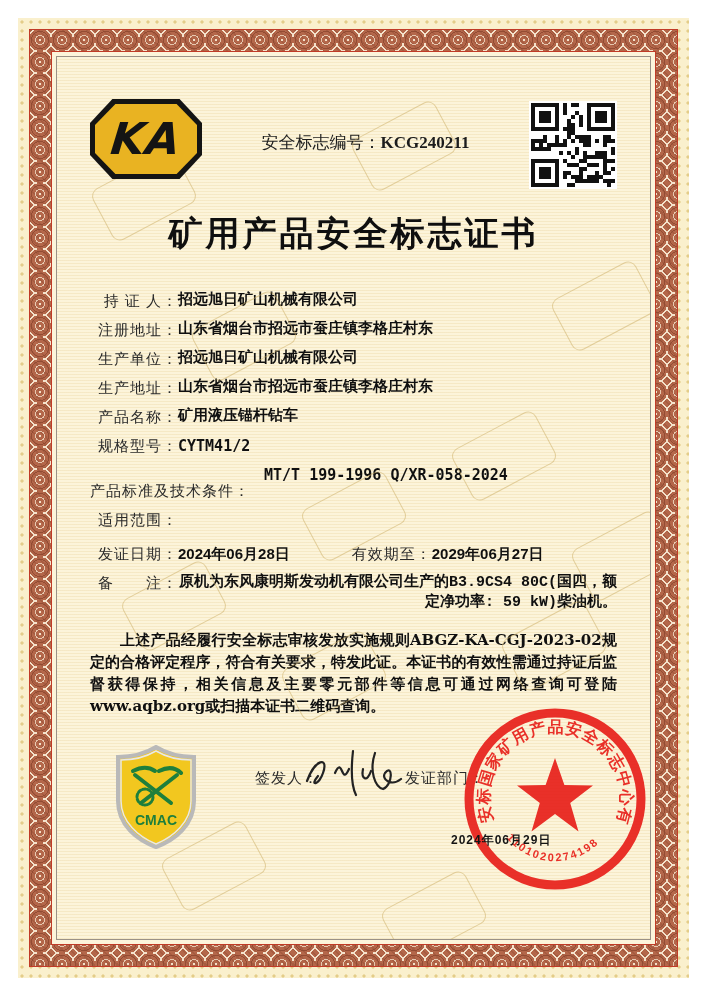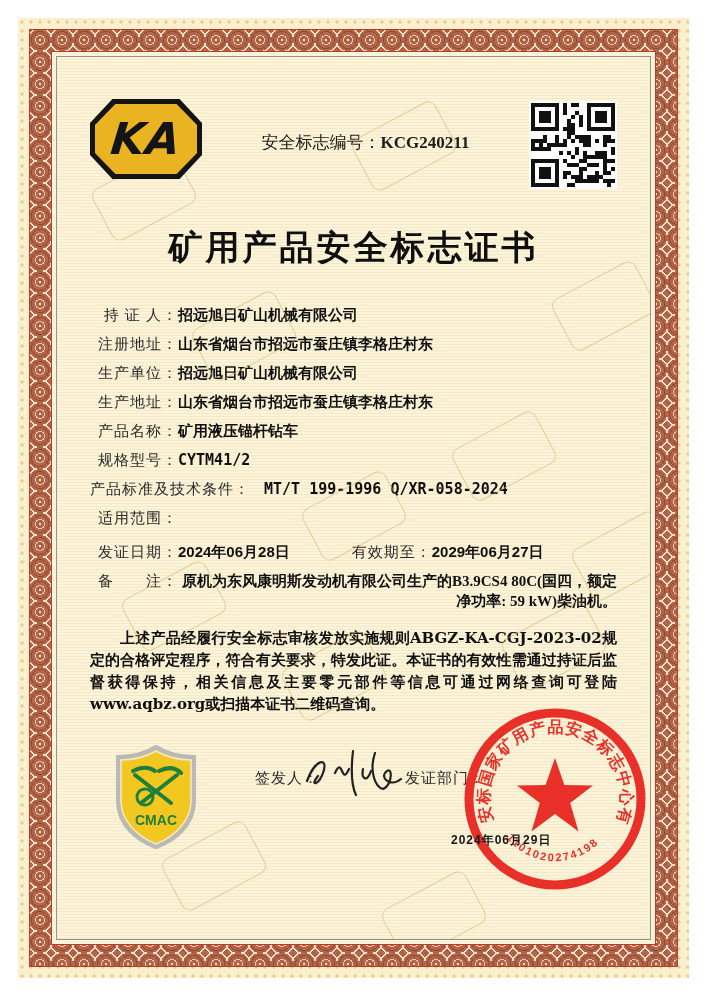--- a/index.html
+++ b/index.html
@@ -49,30 +49,30 @@
   .qr{position:relative;width:88px;height:88px;background:#ffffff;flex:0 0 auto;margin-top:2px;padding:2px;box-sizing:border-box;}
   .qr-grid{display:grid;grid-template-columns:repeat(21,4px);grid-auto-rows:4px;}
   .qr-grid .m{width:4px;height:4px;}
   .qr-grid .m.on{background:#111;}
   .fp{position:absolute;width:28px;height:28px;background:#111;}
   .fp::before{content:"";position:absolute;inset:4px;background:#fff;}
   .fp::after{content:"";position:absolute;inset:8px;background:#111;}
   .fp.tl{left:2px;top:2px;} .fp.tr{right:2px;top:2px;} .fp.bl{left:2px;bottom:2px;}
 
   
-  .title{margin-top:36px;text-align:center;font-family:"Liberation Serif",serif;font-weight:bold;font-size:34px;letter-spacing:3px;color:#0f0f0f;}
+  .title{margin-top:22px;text-align:center;font-family:"Liberation Serif",serif;font-weight:bold;font-size:34px;letter-spacing:3px;color:#0f0f0f;}
 
   
   .fields{margin-top:34px;text-align:right;}
   .row{display:flex;align-items:flex-start;margin-bottom:9px;min-height:20px;font-size:15px;line-height:20px;}
   .lbl{flex:0 0 88px;color:#2a2a2a;font-family:"Liberation Sans",sans-serif;letter-spacing:1px;}
-  .row.wide .lbl{flex:0 0 auto;}
+  .row.wide .lbl{flex:0 0 auto;margin-top:16px;}
   .row.wide .val{margin-left:14px;}
   .val{color:#101010;}
-  .v-kai{font-family:Liberation Serif, serif;font-weight:bold;}
+  .v-kai{font-family:Liberation Mono, monospace;font-weight:bold;}
   .v-code{font-family:"DejaVu Sans Mono",monospace;font-weight:bold;letter-spacing:0;}
   .row-dates{margin-top:14px;}
   .lbl2{color:#2a2a2a;letter-spacing:1px;}
   .date-val{font-weight:bold;font-family:"Liberation Sans",sans-serif;color:#101010;}
   .gap2{flex:0 0 62px;}
   .row-remark{margin-top:0;}
   .row-remark .val{flex:1;}
 
   
   .statement{margin-top:16px;font-family:"DejaVu Serif",serif;font-weight:bold;font-size:15px;line-height:22px;color:#101010;text-align:justify;text-indent:2em;}

